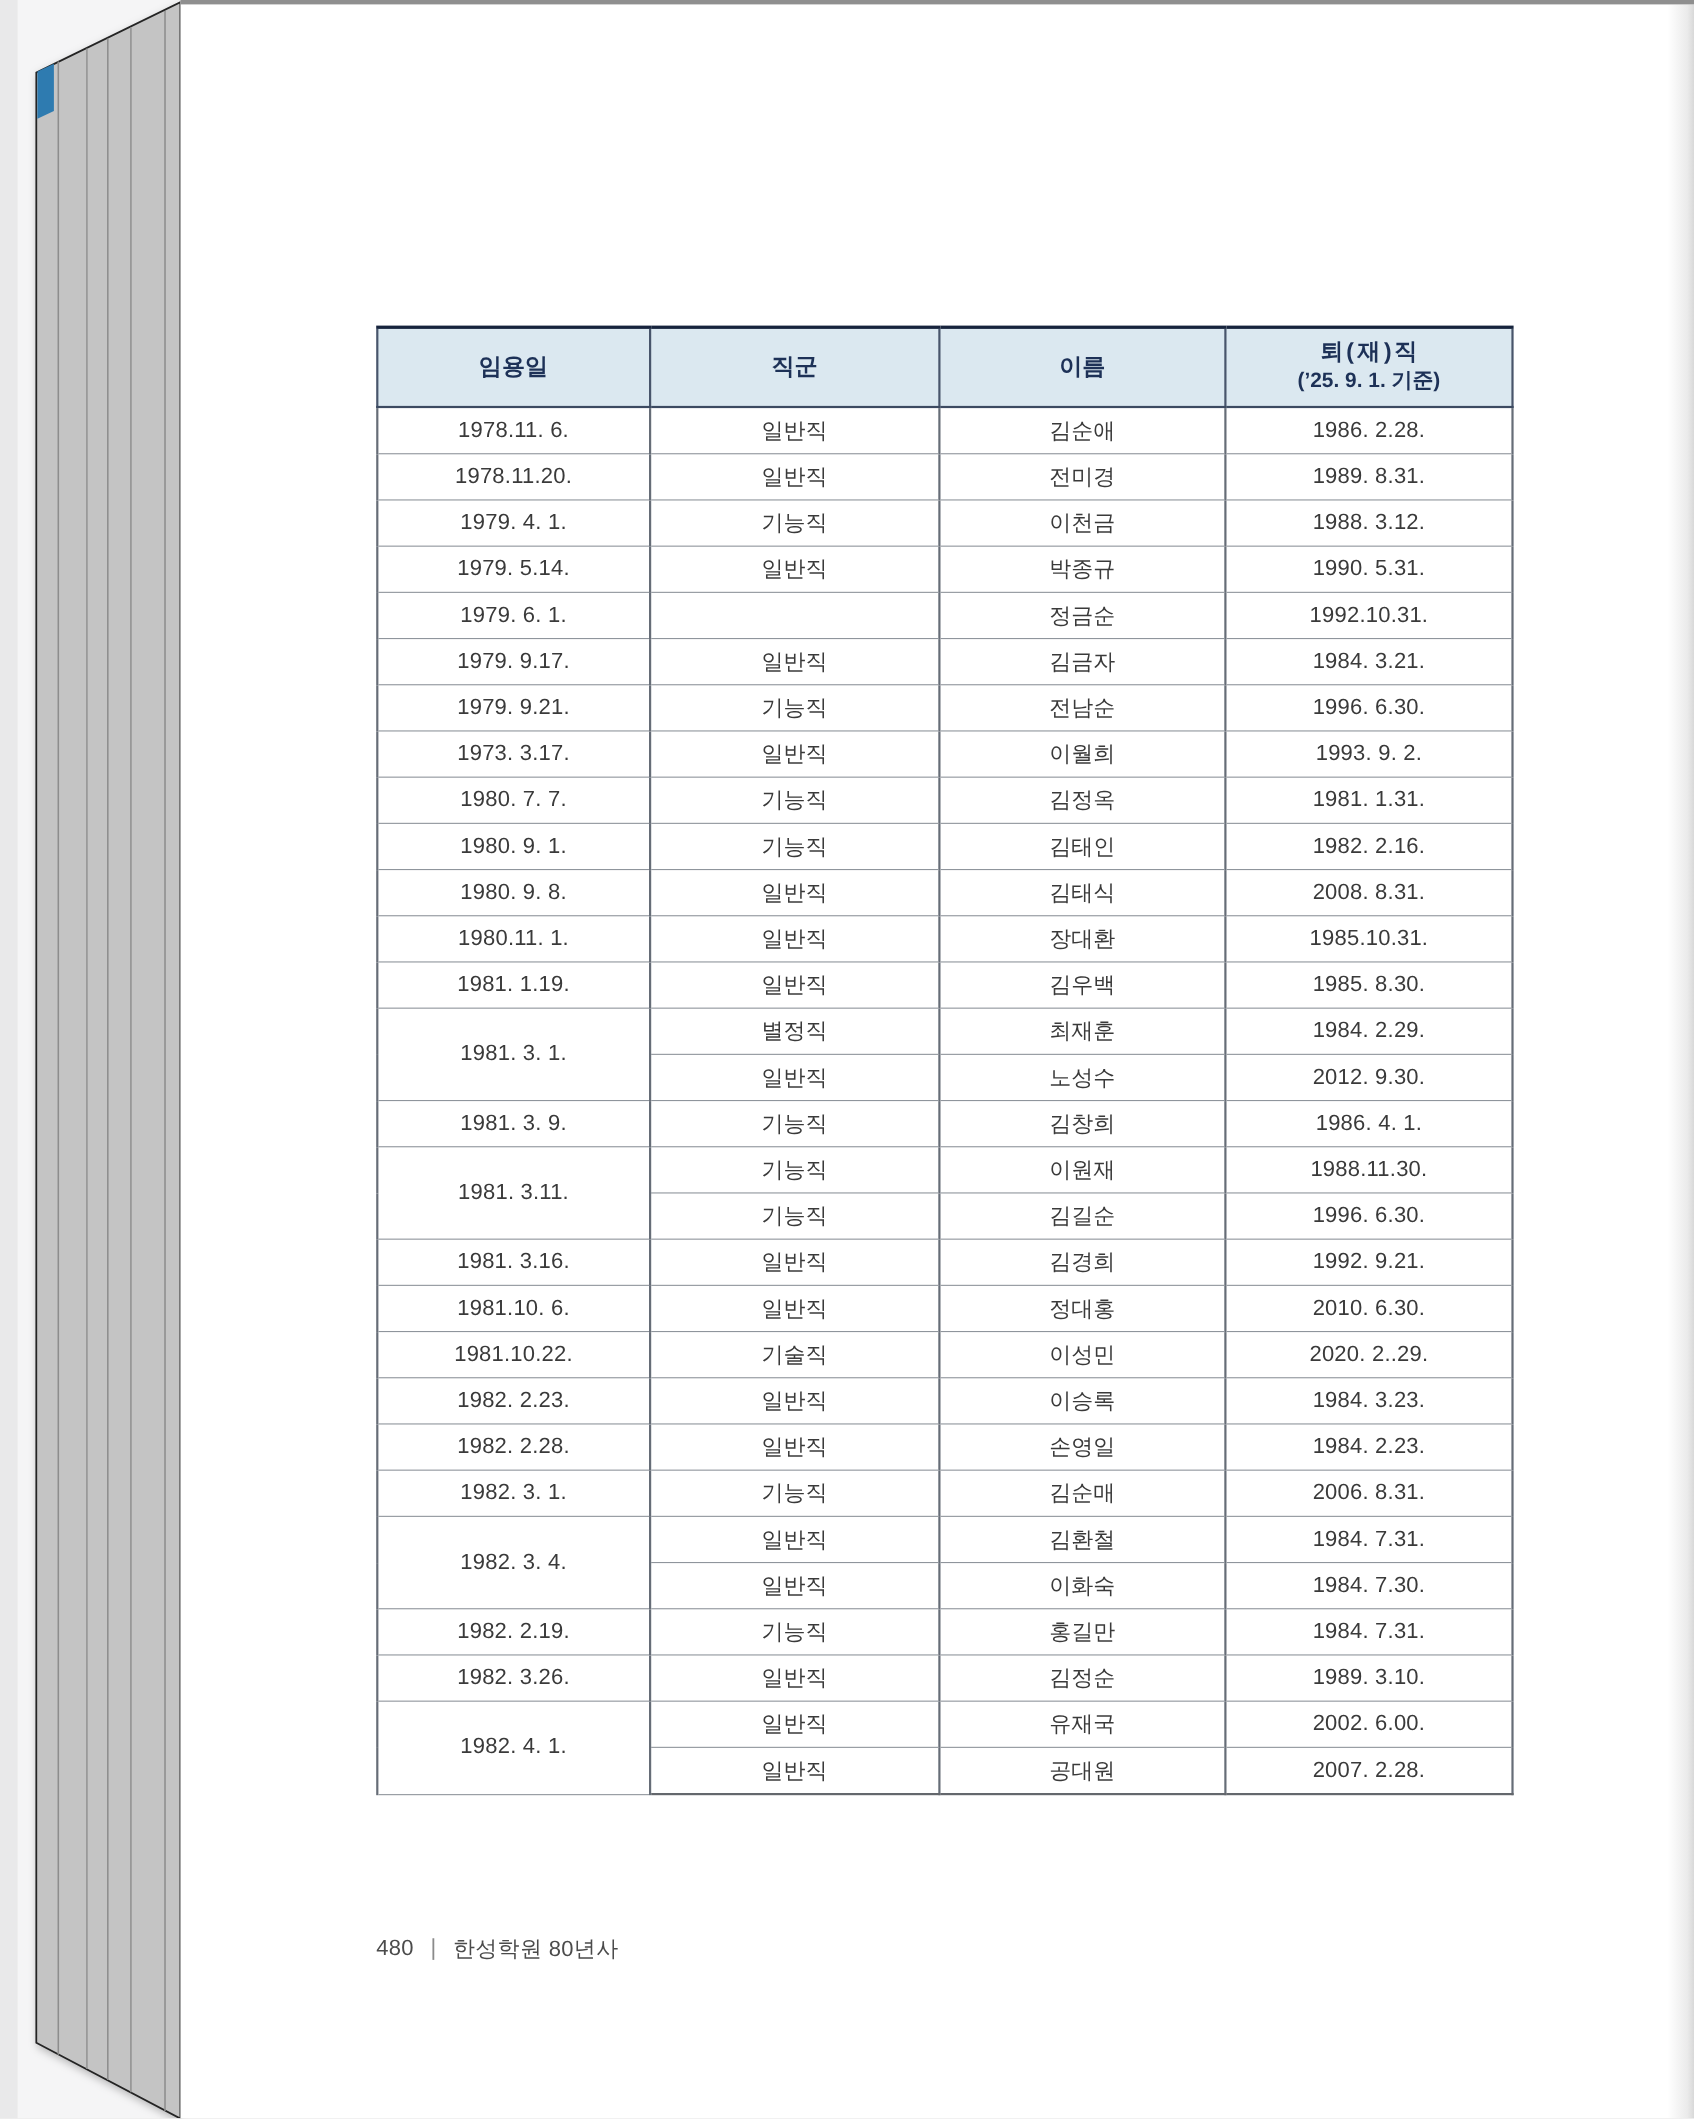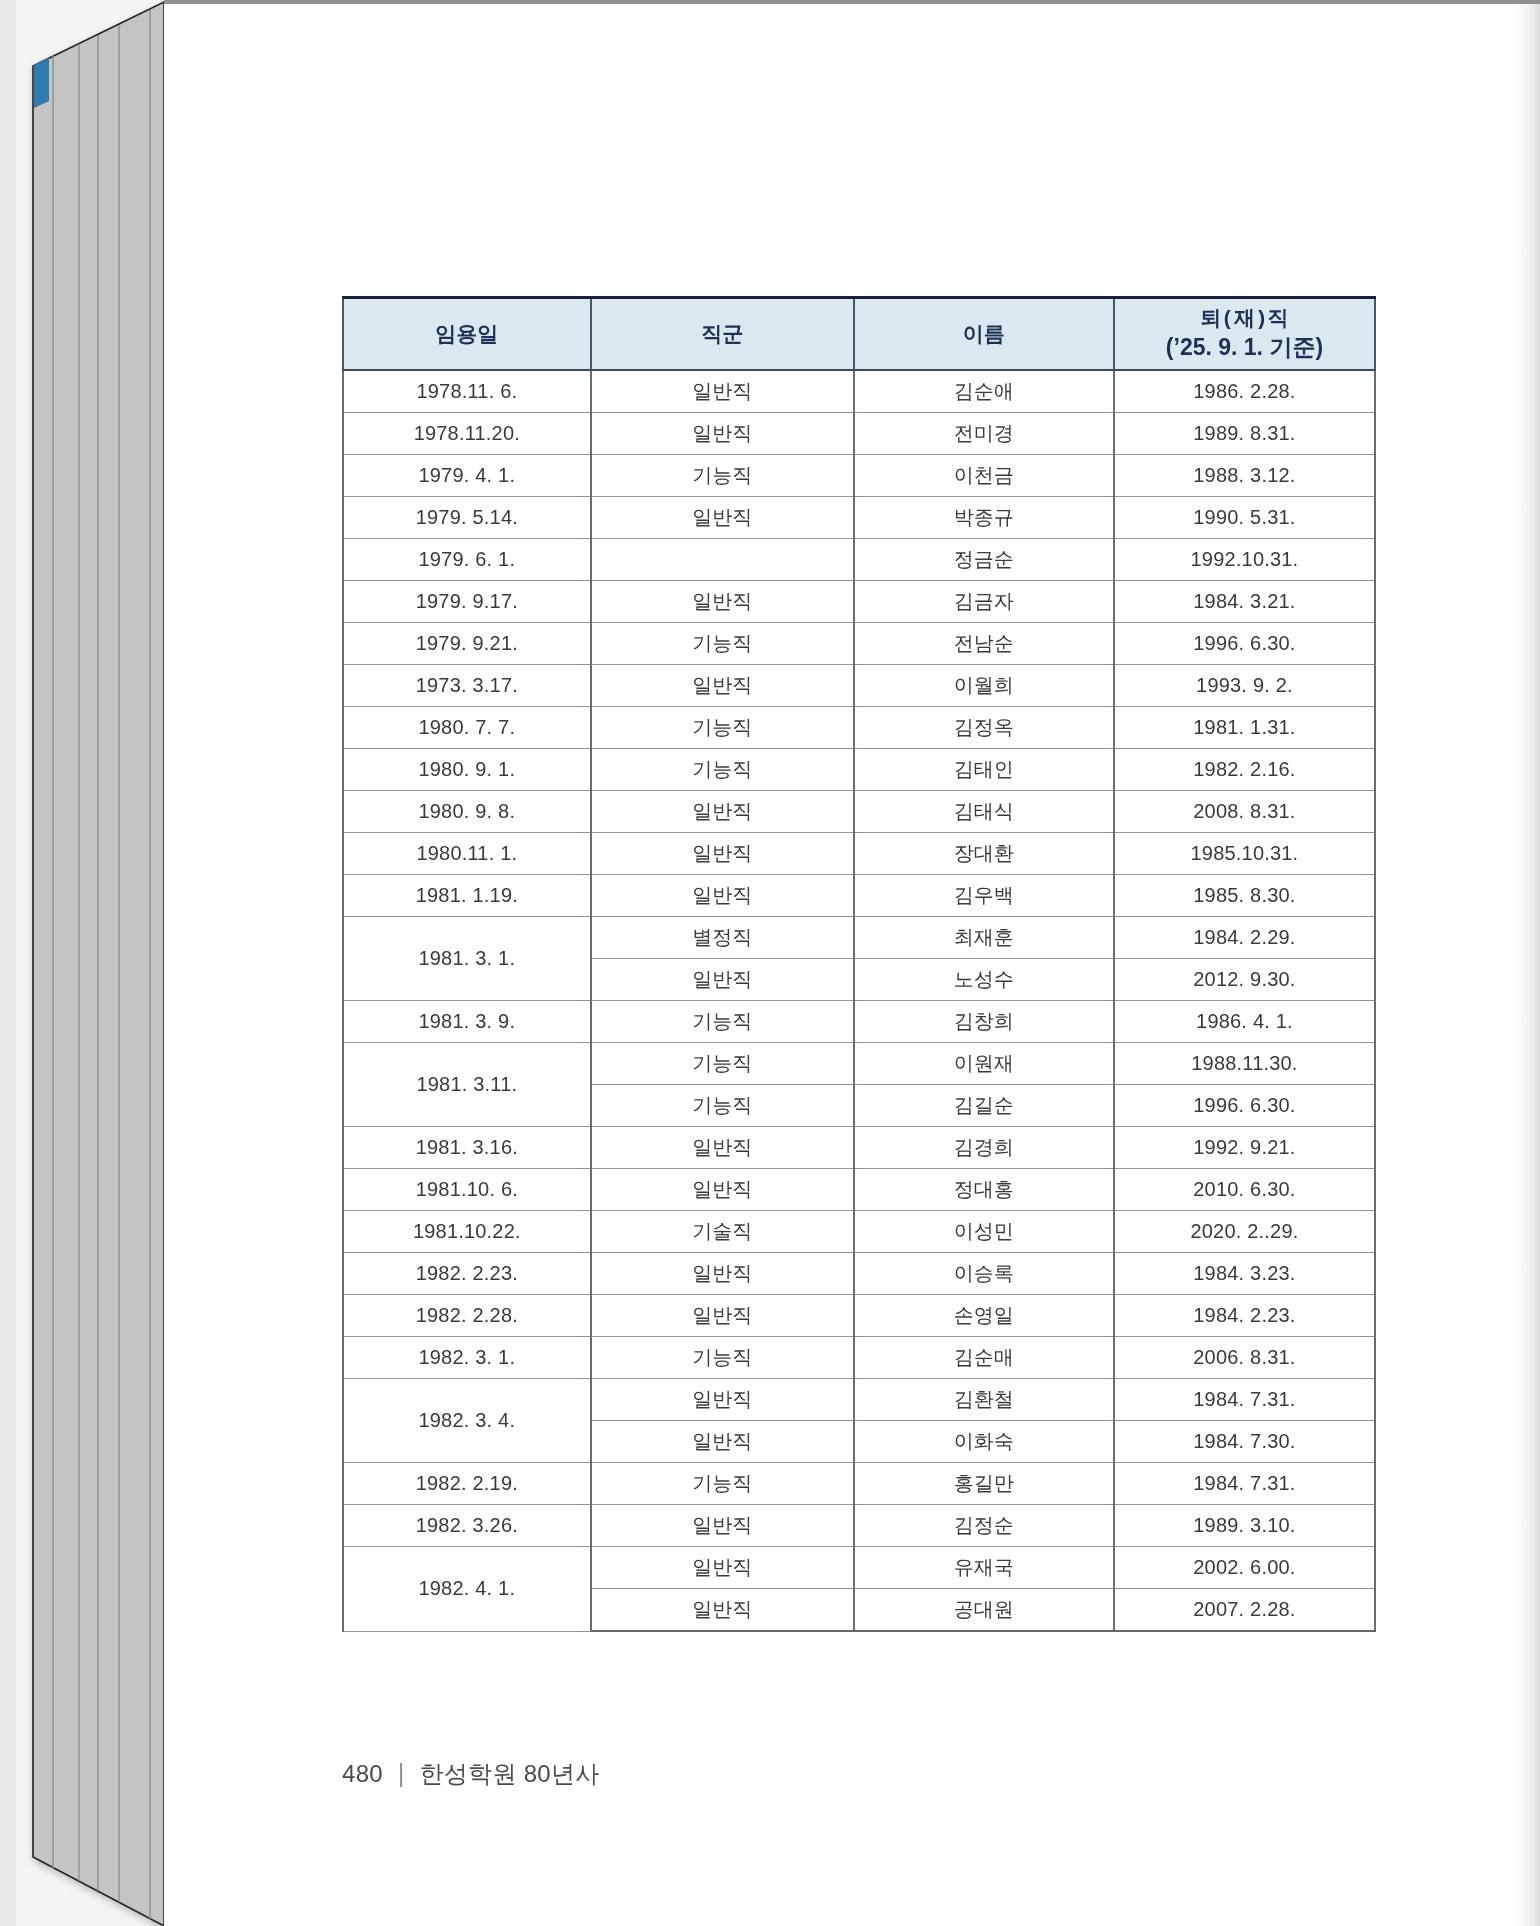--- a/index.html
+++ b/index.html
@@ -30,32 +30,32 @@
   .roster col.c2{width:25.5%}
   .roster col.c3{width:25.2%}
   .roster col.c4{width:25.3%}
   .roster th{
     background:#dbe8f0;color:#1d3157;font-weight:bold;font-size:21px;
     height:70px;text-align:center;vertical-align:middle;
     border-top:3px solid #17243d;border-bottom:2px solid #3c4a61;
     border-left:2px solid #48556b;border-right:2px solid #48556b;
     padding:0;line-height:1.25;
   }
-  .roster th .sub{display:block;font-size:23px;}
+  .roster th .sub{display:block;font-size:19px;}
   .roster td{
     height:41px;text-align:center;vertical-align:middle;
     border:1px solid #8f959c;border-left:2px solid #666d77;border-right:2px solid #666d77;
     padding:0;white-space:pre;
   }
   .roster tr:last-child td{border-bottom:2px solid #63676c;}
   .roster td.date{letter-spacing:.2px;}
   
   .footer{
     position:absolute;left:326px;top:1758px;
-    font-size:24px;color:#4b4b4b;letter-spacing:.3px;
+    font-size:20px;color:#4b4b4b;letter-spacing:.3px;
     display:flex;align-items:center;gap:15px;
   }
   .footer .sep{color:#8b8b8b;font-weight:300;transform:scaleY(1.05);}
 </style>
 </head>
 <body>
 
 <div class="scene">
 
   <svg class="fore-edge-svg" width="160" height="1926" viewBox="0 0 160 1926">

